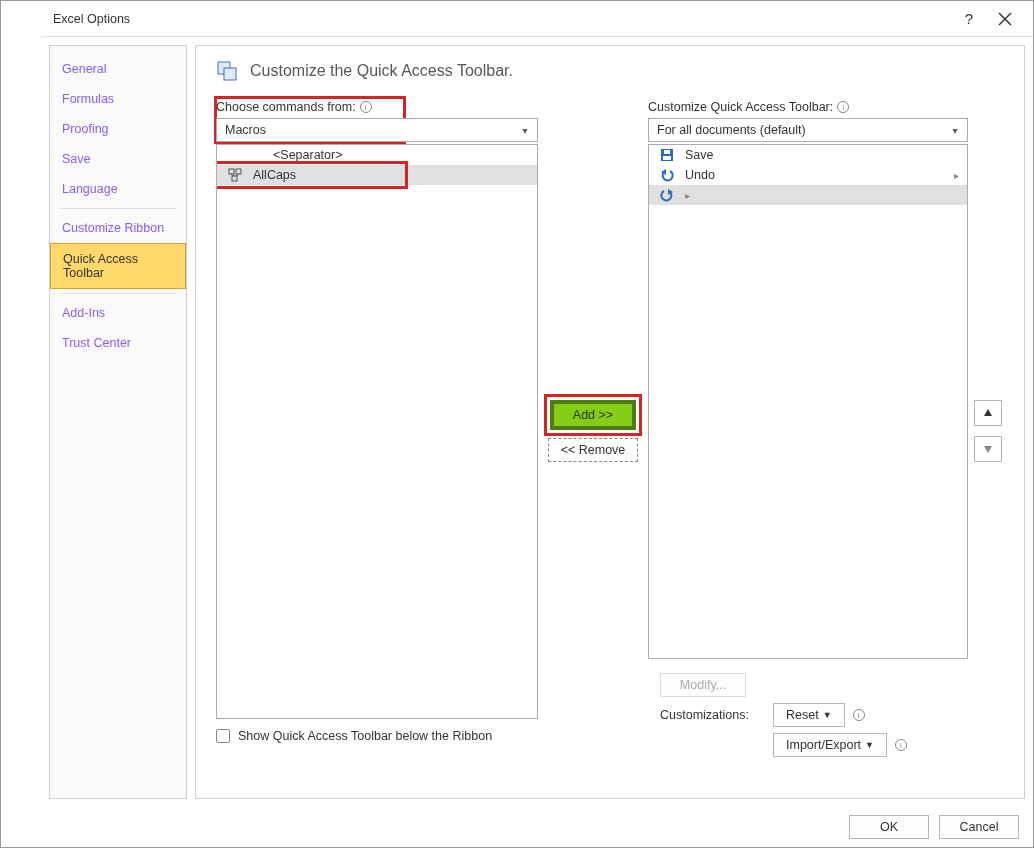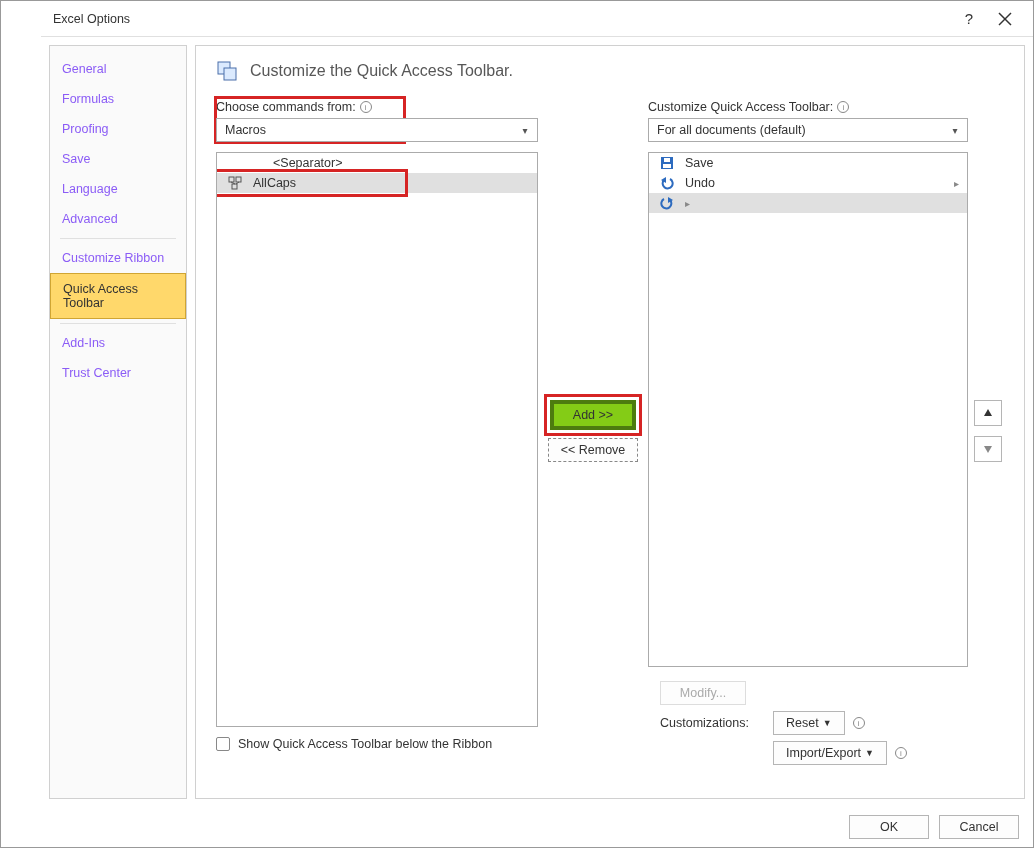--- a/index.html
+++ b/index.html
@@ -78,21 +78,21 @@
   .dropdown .dd-btn {
     position:absolute; right:4px; top:3px;
     width:16px;height:16px;display:flex;align-items:center;justify-content:center;
     font-size:10px;color:#555;
   }
   .red-highlight-row { position:absolute; border:3px solid #d62424; pointer-events:none; }
 
   .listbox {
     border:1px solid #ababab;
     height: 575px;
-    margin-top: 10px;
+    margin-top: 2px;
     background:#fff;
     overflow:auto;
   }
   .listbox.right { height: 515px; }
   .list-item {
     display:flex; align-items:center; gap:10px;
     height:20px; padding:0 8px 0 10px;
   }
   .list-item:nth-child(even) { }
   .list-item.selected { background:#e0e0e0; }
@@ -154,21 +154,20 @@
   </div>
 
   <div class="body">
 
     <div class="sidebar">
       <div class="sidebar-item"><span>General</span></div>
       <div class="sidebar-item"><span>Formulas</span></div>
       <div class="sidebar-item"><span>Proofing</span></div>
       <div class="sidebar-item"><span>Save</span></div>
       <div class="sidebar-item"><span>Language</span></div>
-      <div class="sidebar-item"><span>Advanced</span></div>
       <div class="divider"></div>
       <div class="sidebar-item"><span>Customize Ribbon</span></div>
       <div class="sidebar-item selected"><span>Quick Access Toolbar</span></div>
       <div class="divider"></div>
       <div class="sidebar-item"><span>Add-Ins</span></div>
       <div class="sidebar-item"><span>Trust Center</span></div>
     </div>
 
     <div class="main">
 

